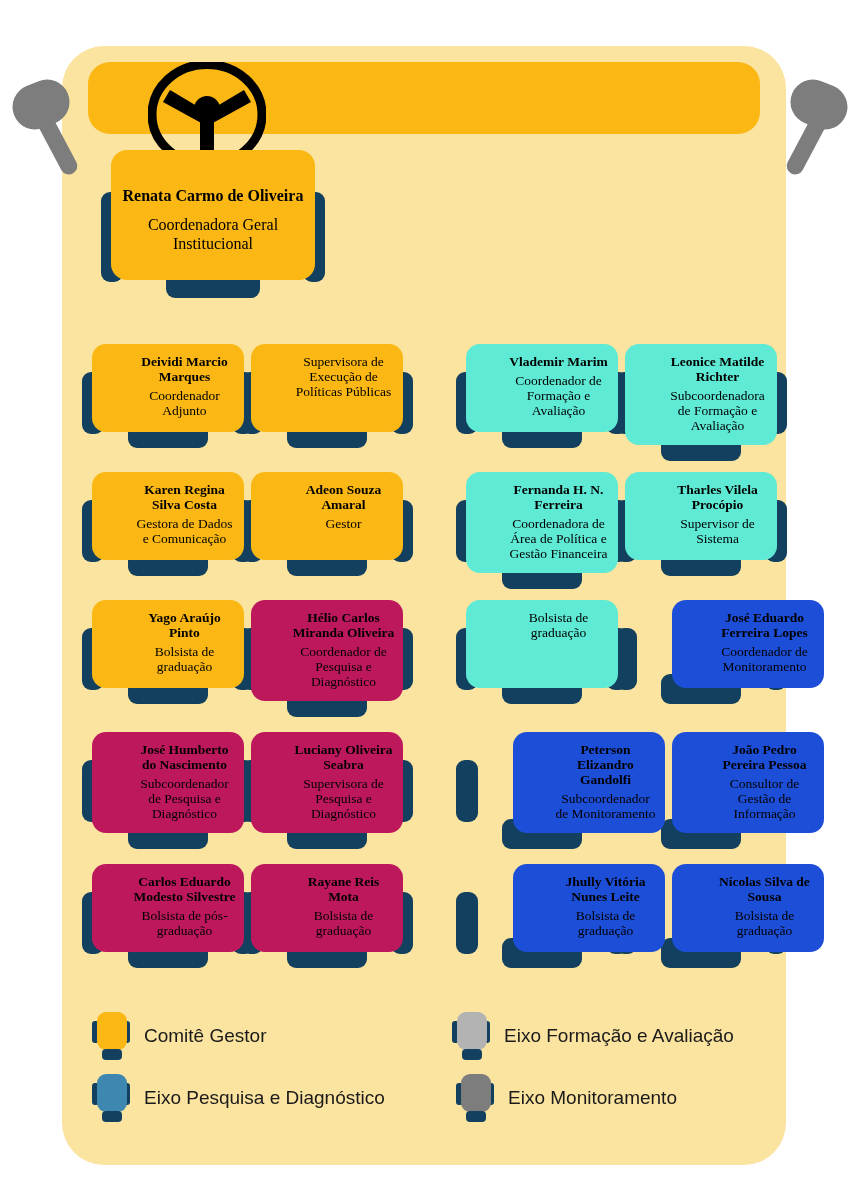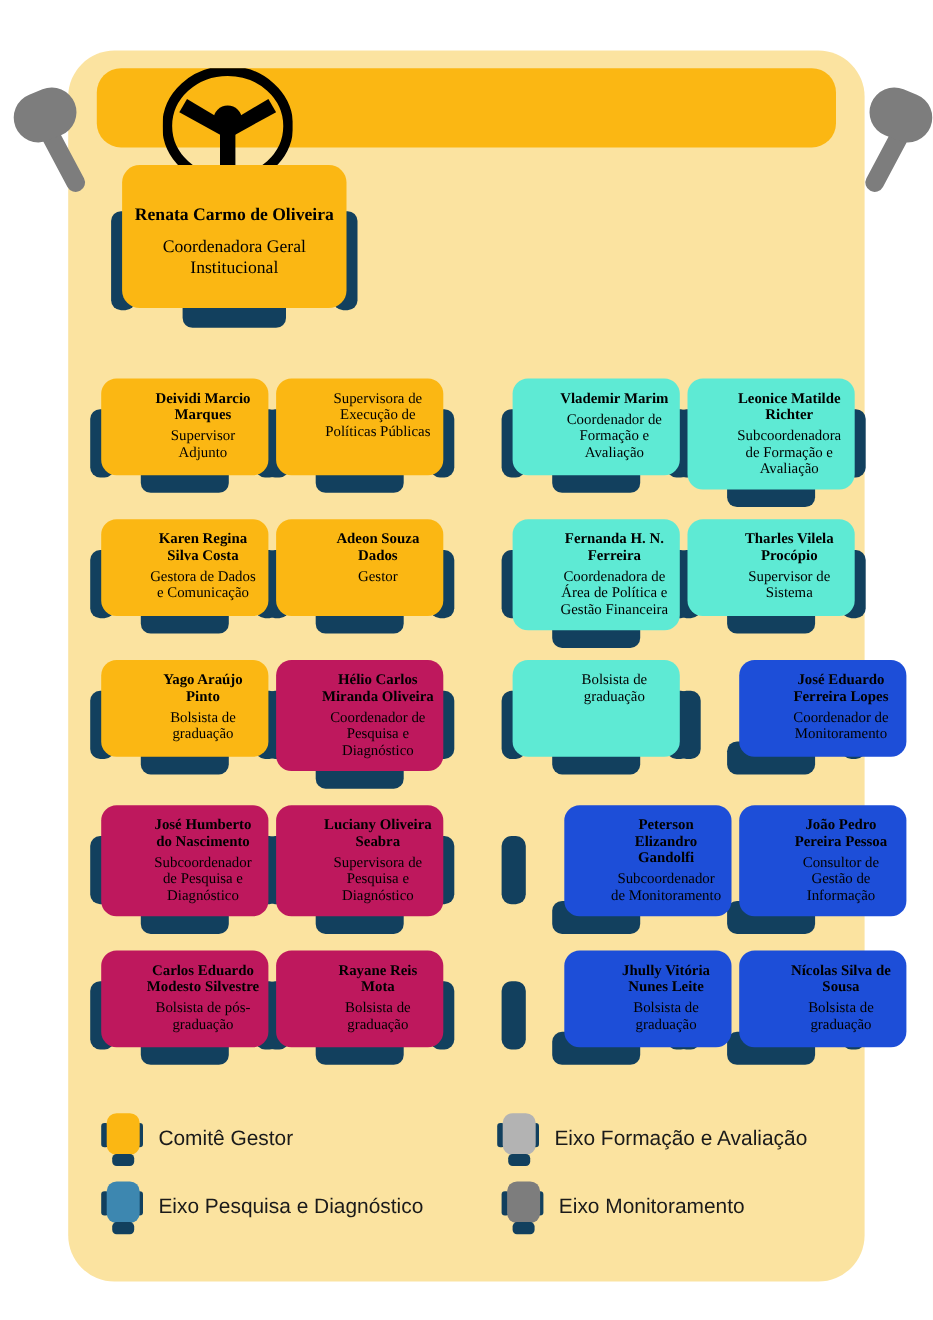--- a/index.html
+++ b/index.html
@@ -244,21 +244,21 @@
   </div>
 </div>
 
 <div id="seat-grid">
     <div class="seat grid c-comite col-1 row-1">
       <div class="armrest left"></div>
       <div class="armrest right"></div>
       <div class="pedestal"></div>
       <div class="body">
         <p class="pname">Deividi Marcio Marques</p>
-        <p class="prole">Supervisor Adjunto</p>
+        <p class="prole">Coordenador Adjunto</p>
       </div>
     </div>
     <div class="seat grid c-comite col-2 row-1">
       <div class="armrest left"></div>
       <div class="armrest right"></div>
       <div class="pedestal"></div>
       <div class="body">
         <p class="prole">Supervisora de Execução de Políticas Públicas</p>
       </div>
     </div>
@@ -287,21 +287,21 @@
       <div class="body">
         <p class="pname">Karen Regina Silva Costa</p>
         <p class="prole">Gestora de Dados e Comunicação</p>
       </div>
     </div>
     <div class="seat grid c-comite col-2 row-2">
       <div class="armrest left"></div>
       <div class="armrest right"></div>
       <div class="pedestal"></div>
       <div class="body">
-        <p class="pname">Adeon Souza Dados</p>
+        <p class="pname">Adeon Souza Amaral</p>
         <p class="prole">Gestor</p>
       </div>
     </div>
     <div class="seat grid c-formacao col-3 row-2">
       <div class="armrest left"></div>
       <div class="armrest right"></div>
       <div class="pedestal"></div>
       <div class="body">
         <p class="pname">Fernanda H. N. Ferreira</p>
         <p class="prole">Coordenadora de Área de Política e Gestão Financeira</p>

